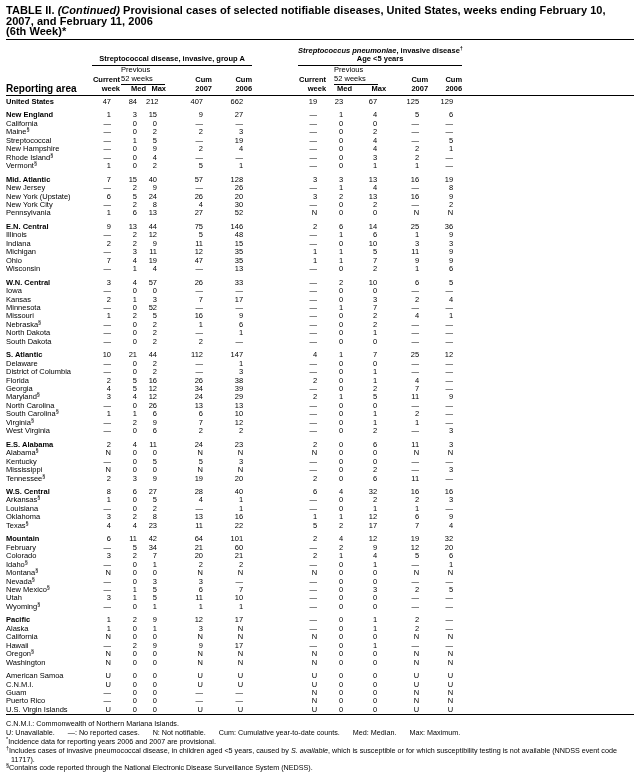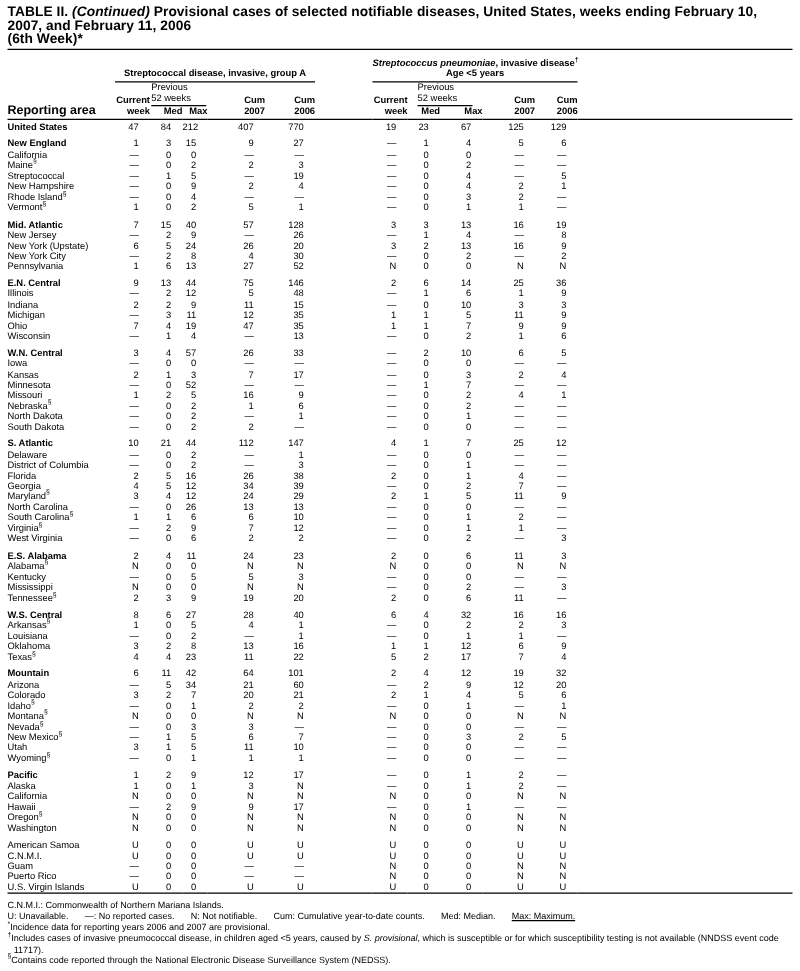--- a/index.html
+++ b/index.html
@@ -76,21 +76,21 @@
     text-align: right; padding-right: 9px;
     font-size: 7.5px; line-height: 8.45px; white-space: nowrap;
   }
   tbody tr.first td, tbody tr.first th { padding-top: 2px; margin-top: 27px; }
   tr.spacer td { height: 5px; }
 
   
   .footnotes { margin-top: 5px; font-size: 7.2px; line-height: 8.8px; width: 628px; }
   .fn-line { white-space: nowrap; }
   .fn-legend span { margin-right: 13px; }
-  .fn-legend span:last-child { margin-right: 12px; text-decoration: underline; }
+  .fn-legend span:last-child { margin-right: 12px; }
   .hang { padding-left: 5px; text-indent: -5px; }
   .hang sup { font-size: 5.5px; }
   .fn-italic { font-style: italic; }
 </style>
 </head>
 <body>
 
 <div class="page">
 
   <div class="title">
@@ -180,21 +180,21 @@
         <th class="colhead">Max</th>
       </tr>
     </thead>
     <tbody>
         <tr class="bold first">
           <th class="lbl">United States</th>
           <td class="num">47</td>
           <td class="num">84</td>
           <td class="num">212</td>
           <td class="num">407</td>
-          <td class="num">770</td>
+          <td class="num">662</td>
           <td></td>
           <td class="num">19</td>
           <td class="num">23</td>
           <td class="num">67</td>
           <td class="num">125</td>
           <td class="num">129</td>
           <td></td>
         </tr>
         <tr class="spacer">
           <td colspan="13"></td>
@@ -919,21 +919,21 @@
           <td class="num">101</td>
           <td></td>
           <td class="num">2</td>
           <td class="num">4</td>
           <td class="num">12</td>
           <td class="num">19</td>
           <td class="num">32</td>
           <td></td>
         </tr>
         <tr class="">
-          <th class="lbl">Arizona</th>
+          <th class="lbl">February</th>
           <td class="num">—</td>
           <td class="num">5</td>
           <td class="num">34</td>
           <td class="num">21</td>
           <td class="num">60</td>
           <td></td>
           <td class="num">—</td>
           <td class="num">2</td>
           <td class="num">9</td>
           <td class="num">12</td>
@@ -1218,17 +1218,17 @@
         </tr>
       </tbody>
   </table>
 
   <div class="footnotes">
     <div class="fn-line">C.N.M.I.: Commonwealth of Northern Mariana Islands.</div>
     <div class="fn-line fn-legend">
       <span>U: Unavailable.</span><span>—: No reported cases.</span><span>N: Not notifiable.</span><span>Cum: Cumulative year-to-date counts.</span><span>Med: Median.</span><span>Max: Maximum.</span>
     </div>
     <div class="hang"><sup>*</sup><span>Incidence data for reporting years 2006 and 2007 are provisional.</span></div>
-    <div class="hang"><sup>†</sup><span>Includes cases of invasive pneumococcal disease, in children aged &lt;5 years, caused by </span><span class="fn-italic">S. provisional</span><span>, which is susceptible or for which susceptibility testing is not available (NNDSS event code 11717).</span></div>
+    <div class="hang"><sup>†</sup><span>Includes cases of invasive pneumococcal disease, in children aged &lt;5 years, caused by </span><span class="fn-italic">S. available</span><span>, which is susceptible or for which susceptibility testing is not available (NNDSS event code 11717).</span></div>
     <div class="hang"><sup>§</sup><span>Contains code reported through the National Electronic Disease Surveillance System (NEDSS).</span></div>
   </div>
 
 </div>
 
 </body></html>

